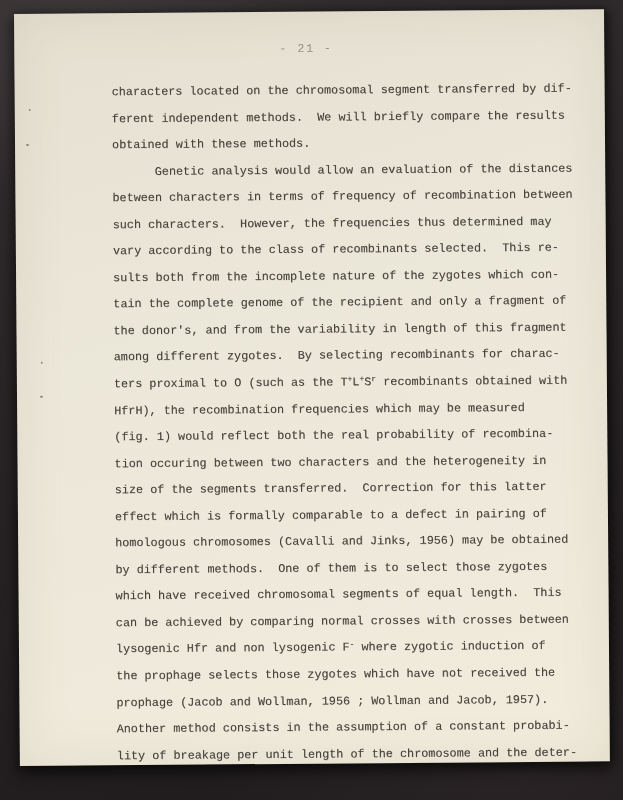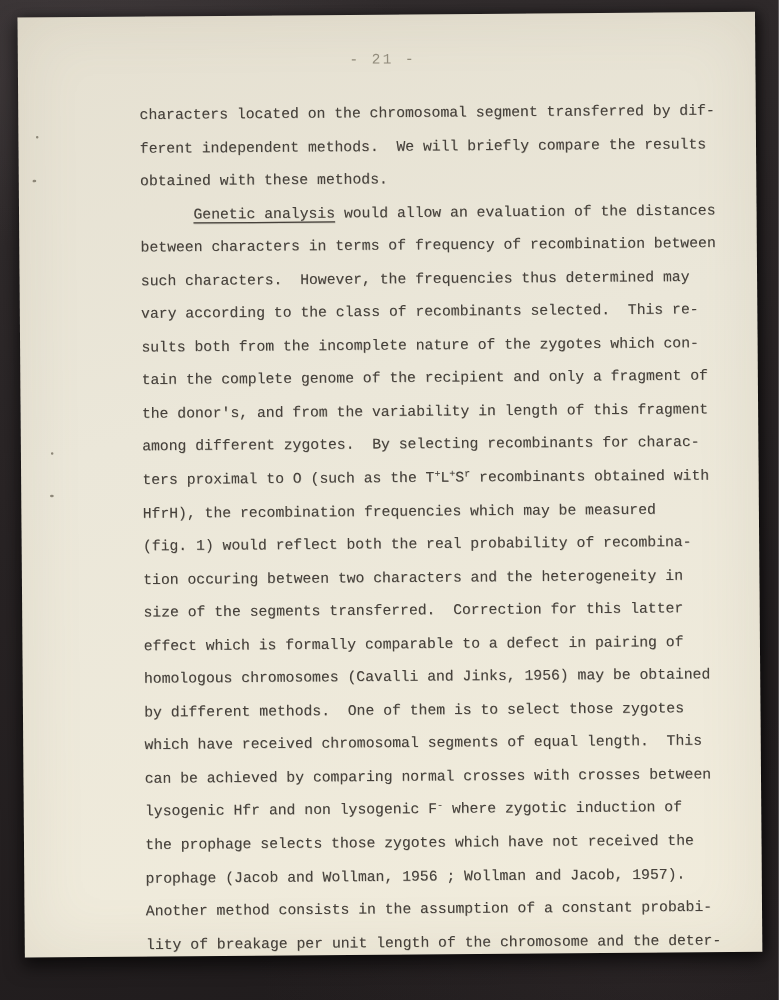--- a/index.html
+++ b/index.html
@@ -40,21 +40,20 @@
     position: absolute;
     left: 97px; top: 66px;
     font-size: 11.8px;
     line-height: 26.55px;
     color: #46413b;
     white-space: pre;
     text-shadow: 0.3px 0.3px 0.3px rgba(70,65,59,0.35);
   }
   .body-text .line { height: 26.55px; }
   .body-text .u {
-    text-decoration: underline;
     text-underline-offset: 3px;
     text-decoration-thickness: 1px;
   }
   .body-text sup {
     font-size: 8px;
     vertical-align: 4px;
     line-height: 0;
   }
   .speck {
     position: absolute;

